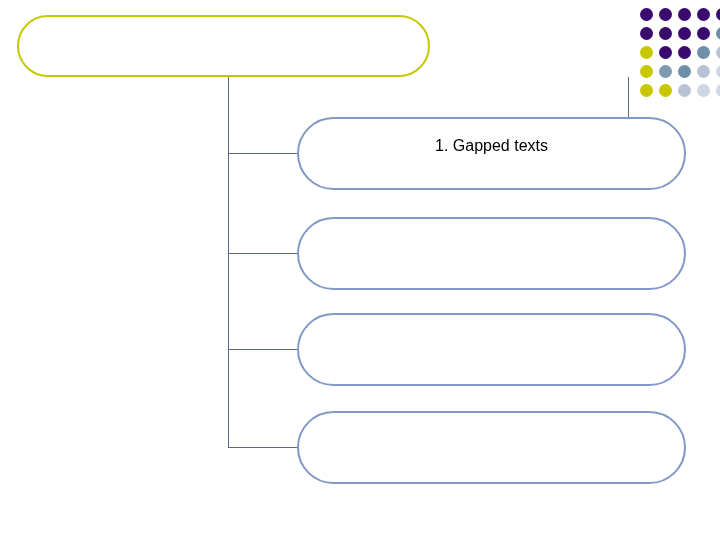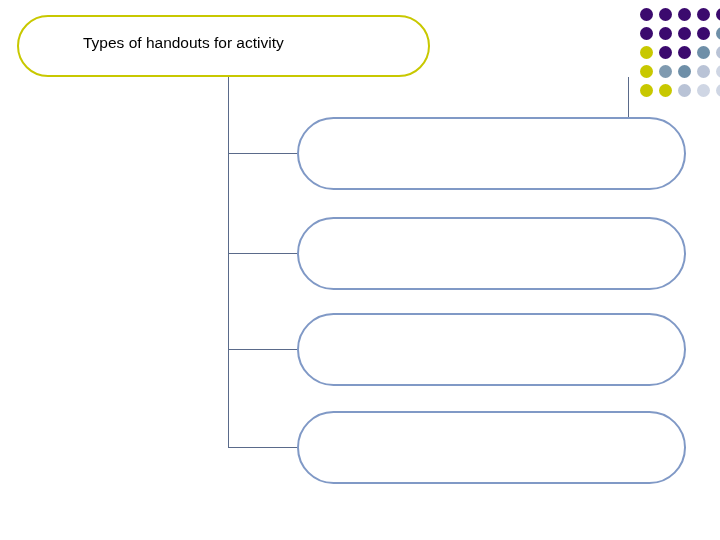--- a/index.html
+++ b/index.html
@@ -120,28 +120,28 @@
       <div class="dot" style="left: 57px; top: 57px; background: rgb(185, 195, 214);"></div>
       <div class="dot" style="left: 76px; top: 57px; background: rgb(207, 214, 228);"></div>
       <div class="dot" style="left: 0px; top: 76px; background: rgb(200, 200, 0);"></div>
       <div class="dot" style="left: 19px; top: 76px; background: rgb(200, 200, 0);"></div>
       <div class="dot" style="left: 38px; top: 76px; background: rgb(185, 195, 214);"></div>
       <div class="dot" style="left: 57px; top: 76px; background: rgb(207, 214, 228);"></div>
       <div class="dot" style="left: 76px; top: 76px; background: rgb(207, 214, 228);"></div>
     </div>
 
   <div class="title-box"></div>
-  <div class="title-text">Types of handouts for activity</div>
 
   <div class="line vline" style="left:228px; top:77px; height:370px;"></div>
   <div class="line hline" style="left:228px; top:153px; width:70px;"></div>
   <div class="line hline" style="left:228px; top:253px; width:70px;"></div>
   <div class="line hline" style="left:228px; top:349px; width:70px;"></div>
   <div class="line hline" style="left:228px; top:447px; width:70px;"></div>
   <div class="line vline" style="left:628px; top:77px; height:55px;"></div>
 
   <div class="node-box node-1"></div>
   <div class="node-box node-2"></div>
   <div class="node-box node-3"></div>
   <div class="node-box node-4"></div>
 
+  <div class="node-text node-text-1">1. Gapped texts</div>
 
 </div>
 
 </body></html>

